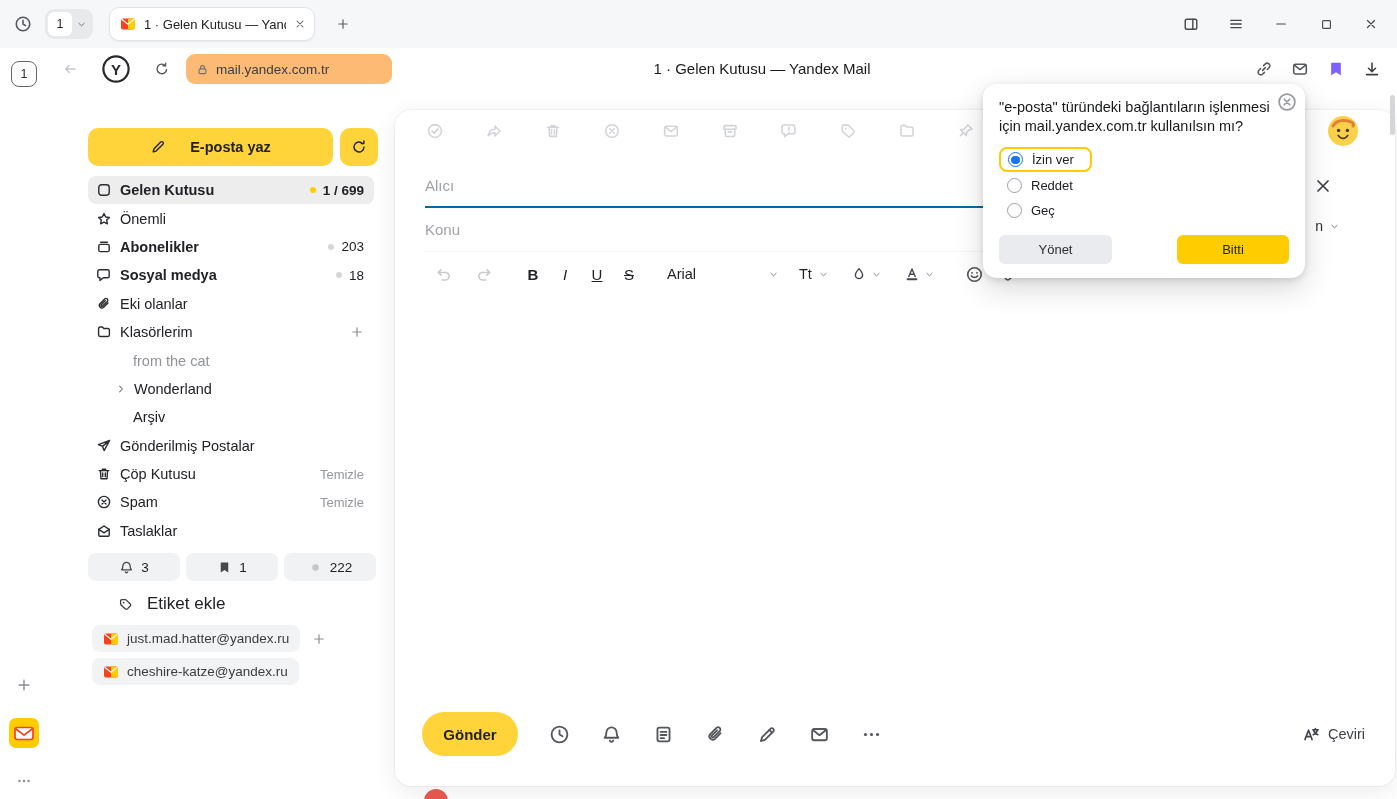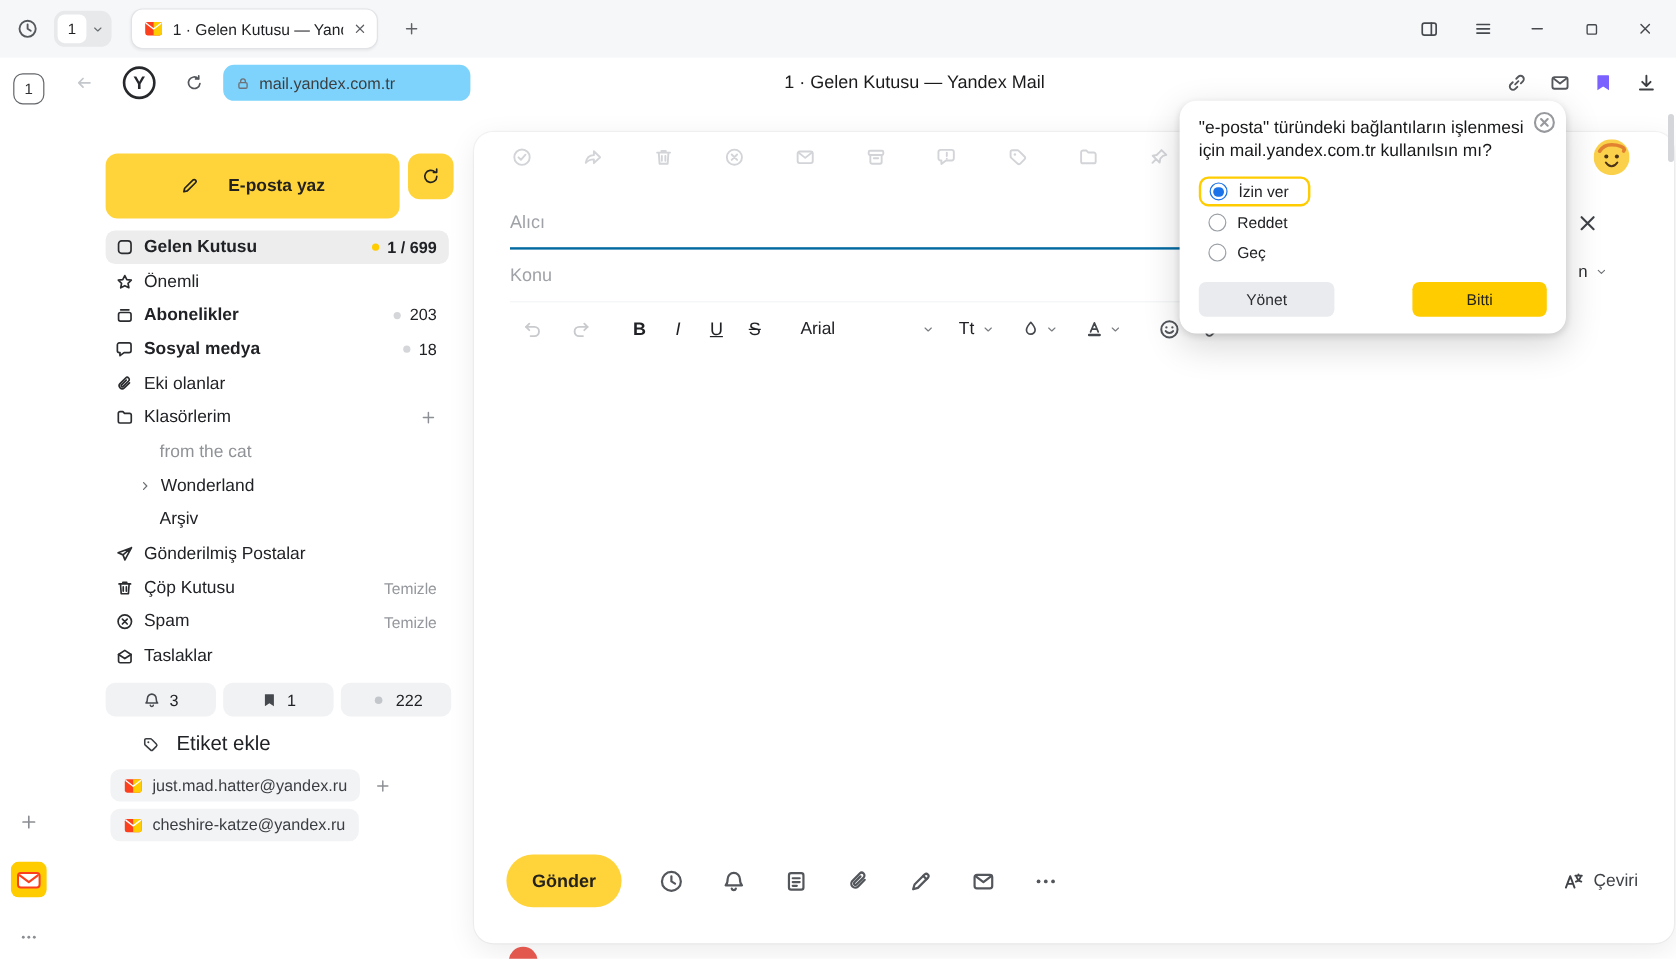--- a/index.html
+++ b/index.html
@@ -26,37 +26,37 @@
 .tb-right{position:absolute;right:8px;top:6px;display:flex;gap:9px}
 .tb-right .chrome-btn{color:#46494d}
 
 
 .toolbar{position:absolute;top:48px;left:0;width:100%;height:42px;background:#fff;z-index:9}
 .side-badge{position:absolute;left:11px;top:13px;width:26px;height:26px;border:1.6px solid #63666a;border-radius:8px;display:flex;align-items:center;justify-content:center;font-size:12.5px;color:#2e3033;cursor:pointer;background:#fff}
 .nav-btn{position:absolute;top:5px;width:32px;height:32px;border:none;background:transparent;border-radius:8px;display:flex;align-items:center;justify-content:center;cursor:pointer}
 .btn-back{left:54px;color:#c4c7cb}
 .btn-y{left:101px;top:6px;width:30px;height:30px}
 .btn-reload{left:146px;color:#53565a}
-.urlbox{position:absolute;left:186px;top:6px;width:206px;height:30px;background:#7dd3fc;border-radius:9px;display:flex;align-items:center;gap:7px;padding:0 10px;cursor:text}
+.urlbox{position:absolute;left:186px;top:6px;width:206px;height:30px;background:#fdba74;border-radius:9px;display:flex;align-items:center;gap:7px;padding:0 10px;cursor:text}
 .urlbox .lock{color:#6e7278}
 .url-text{font-size:13.5px;color:#3c3f42;white-space:nowrap}
 .page-title{position:absolute;left:127px;right:0;top:12px;text-align:center;font-size:15px;color:#1b1b1d;pointer-events:none}
 .tb2-right{position:absolute;right:14px;top:10px;display:flex;gap:14px;align-items:center}
 .tb2-right .tbtn{width:22px;height:22px;border:none;background:transparent;display:flex;align-items:center;justify-content:center;cursor:pointer;color:#55585c;padding:0}
 .tb2-right .dl{color:#3c3e42}
 
 
 .leftstrip{position:absolute;left:0;top:90px;width:48px;height:709px;background:#fff;z-index:8}
 .strip-btn{position:absolute;left:8px;width:32px;height:32px;border:none;background:transparent;border-radius:8px;display:flex;align-items:center;justify-content:center;color:#8a8d92;cursor:pointer}
 .strip-logo{position:absolute;left:9px;width:30px;height:30px;cursor:pointer}
 
 
 .mailbar{position:absolute;left:68px;top:90px;width:312px;z-index:8}
 .compose-row{display:flex;gap:7px;padding-left:20px;margin-top:38px}
-.compose-btn{width:245px;height:54px;border-radius:10px;background:var(--accent-yellow,#ffd43b);border:none;font-size:14.5px;font-weight:600;display:flex;align-items:center;justify-content:center;gap:24px;color:#23221f;cursor:pointer}
+.compose-btn{width:245px;height:38px;border-radius:10px;background:var(--accent-yellow,#ffd43b);border:none;font-size:14.5px;font-weight:600;display:flex;align-items:center;justify-content:center;gap:24px;color:#23221f;cursor:pointer}
 .refresh-btn{width:38px;height:38px;border-radius:10px;background:var(--accent-yellow,#ffd43b);border:none;display:flex;align-items:center;justify-content:center;color:#23221f;cursor:pointer}
 #folders{margin-top:10px}
 .frow{height:28.4px;display:flex;align-items:center;margin:0 6px 0 20px;padding:0 10px 0 8px;border-radius:8px;cursor:pointer;font-size:14.5px;color:#212226}
 .frow.sel{background:#ededee}
 .frow .ficon{color:#2a2c2f;margin-right:8px}
 .frow .chevsm{color:#6f7276;margin-right:7px}
 .flabel{flex:1;white-space:nowrap;overflow:hidden}
 .frow.bold .flabel{font-weight:700}
 .frow.muted .flabel{color:#8f9296}
 .frow.indent{padding-left:45px}

